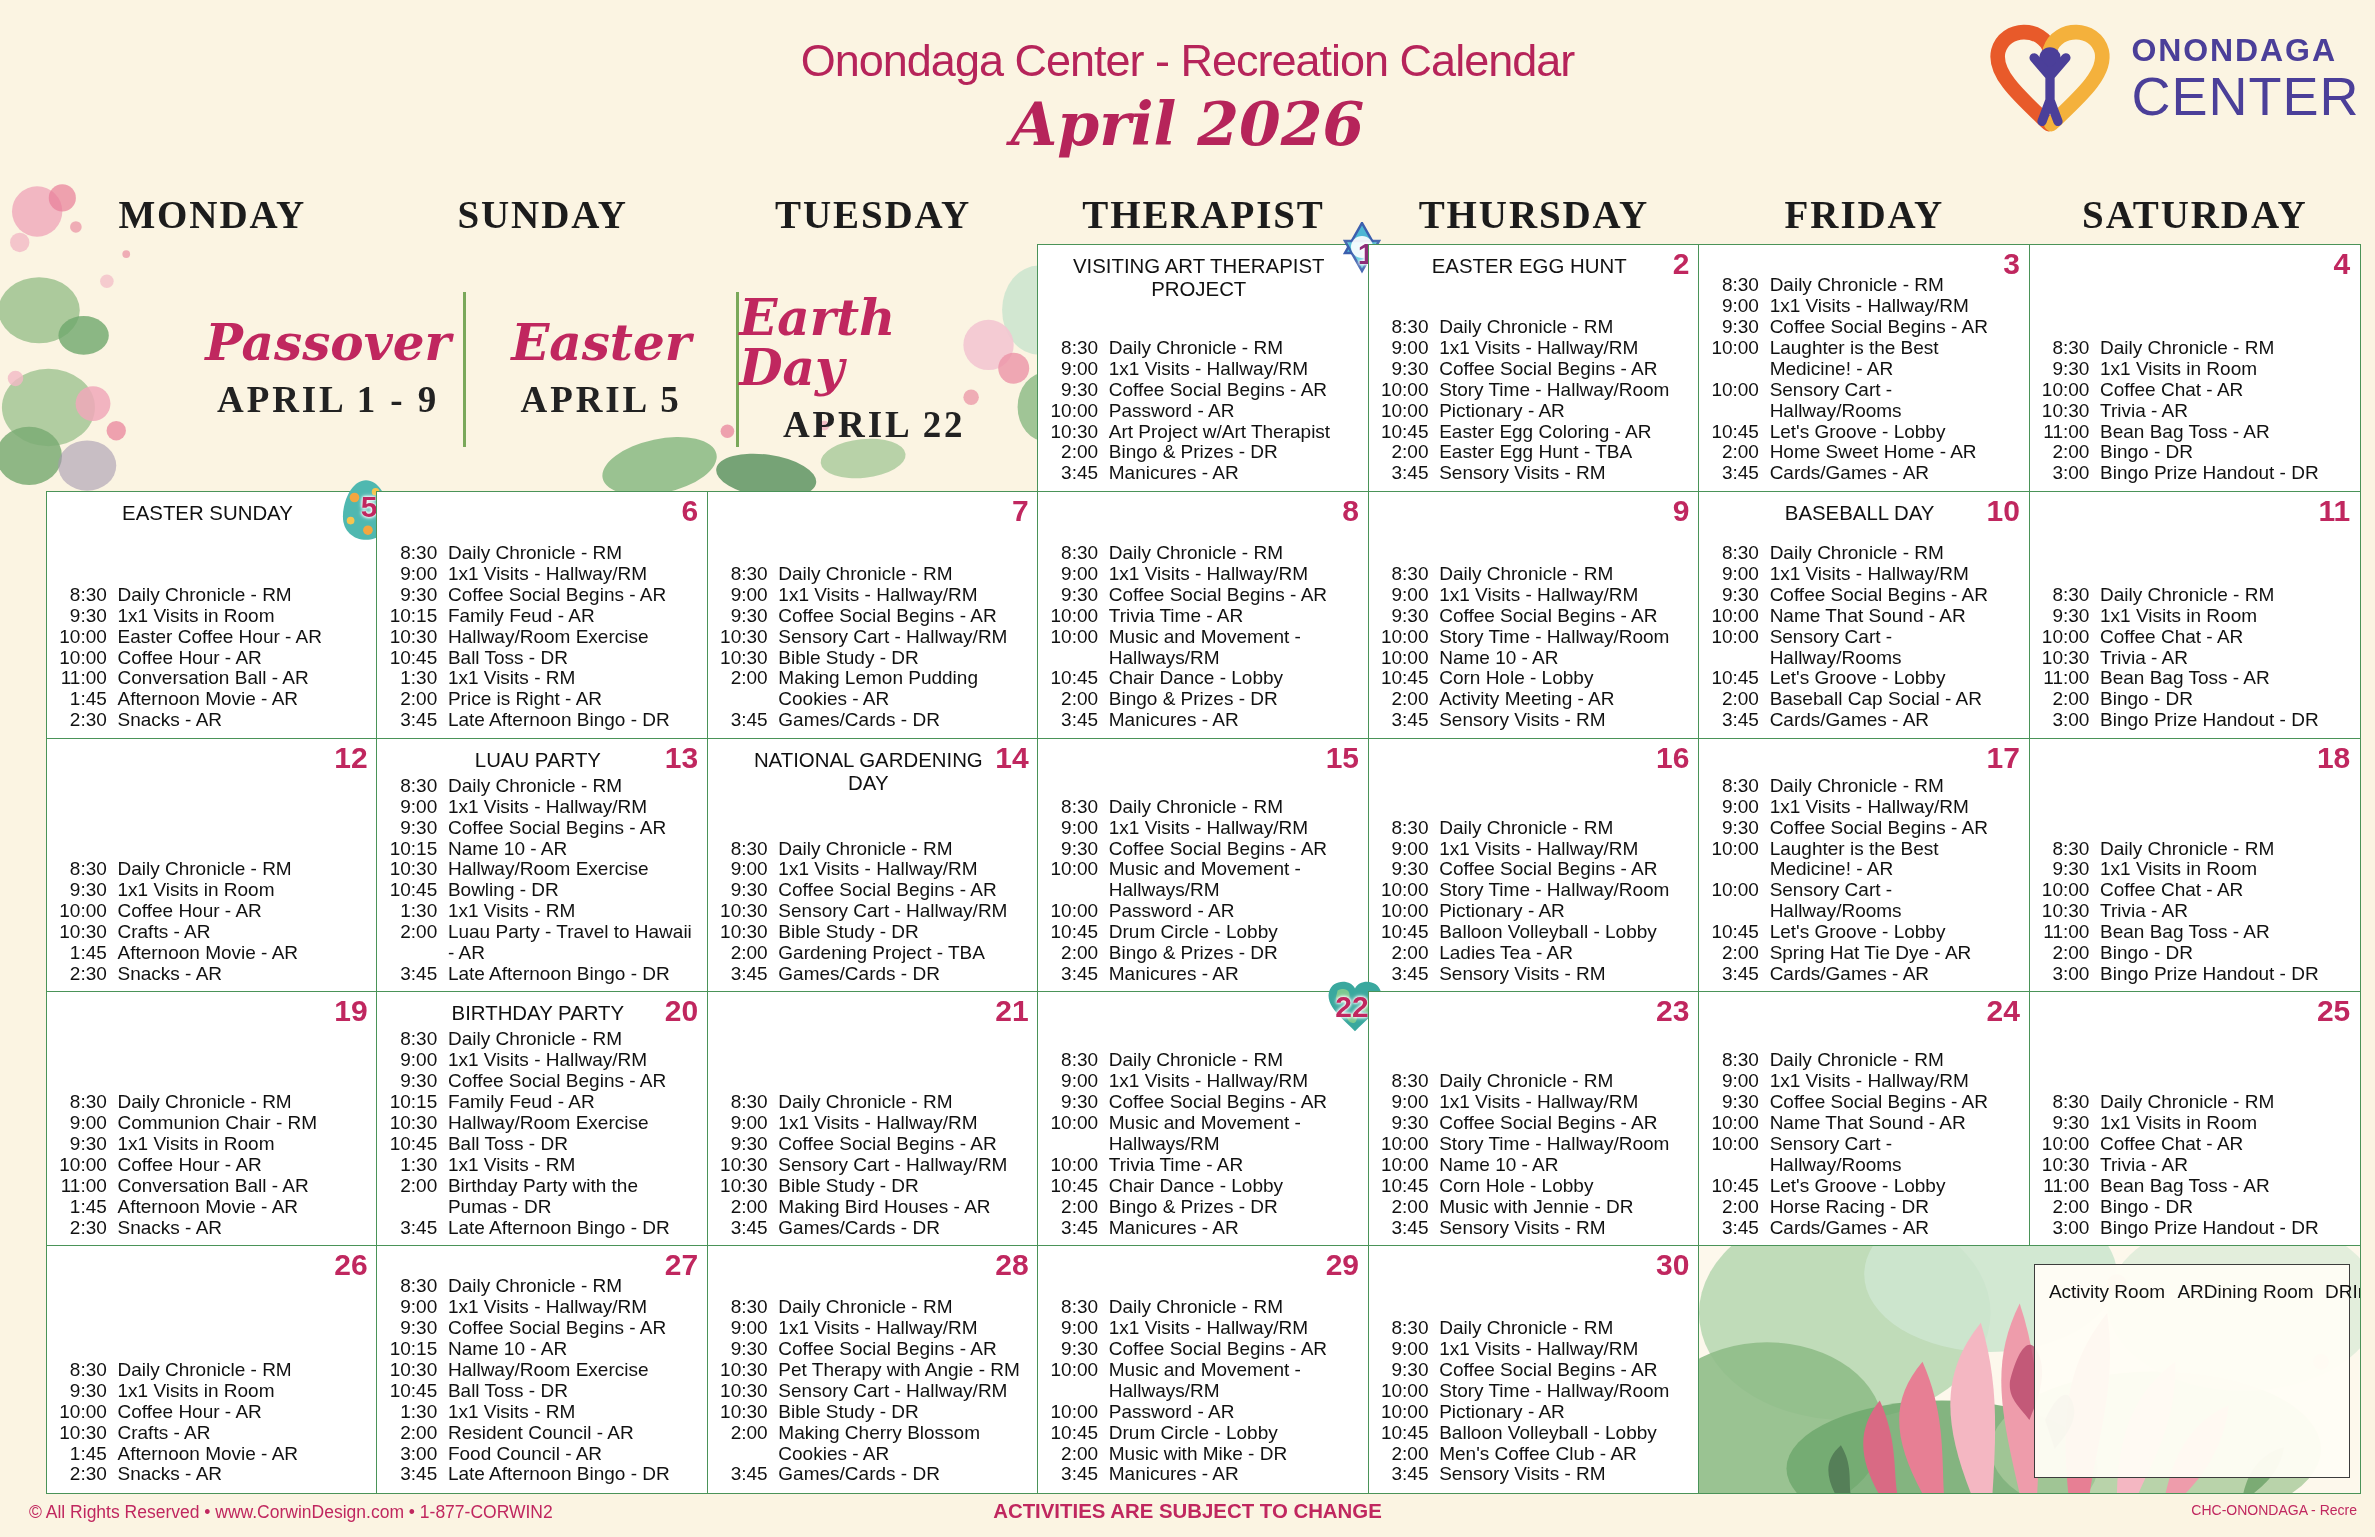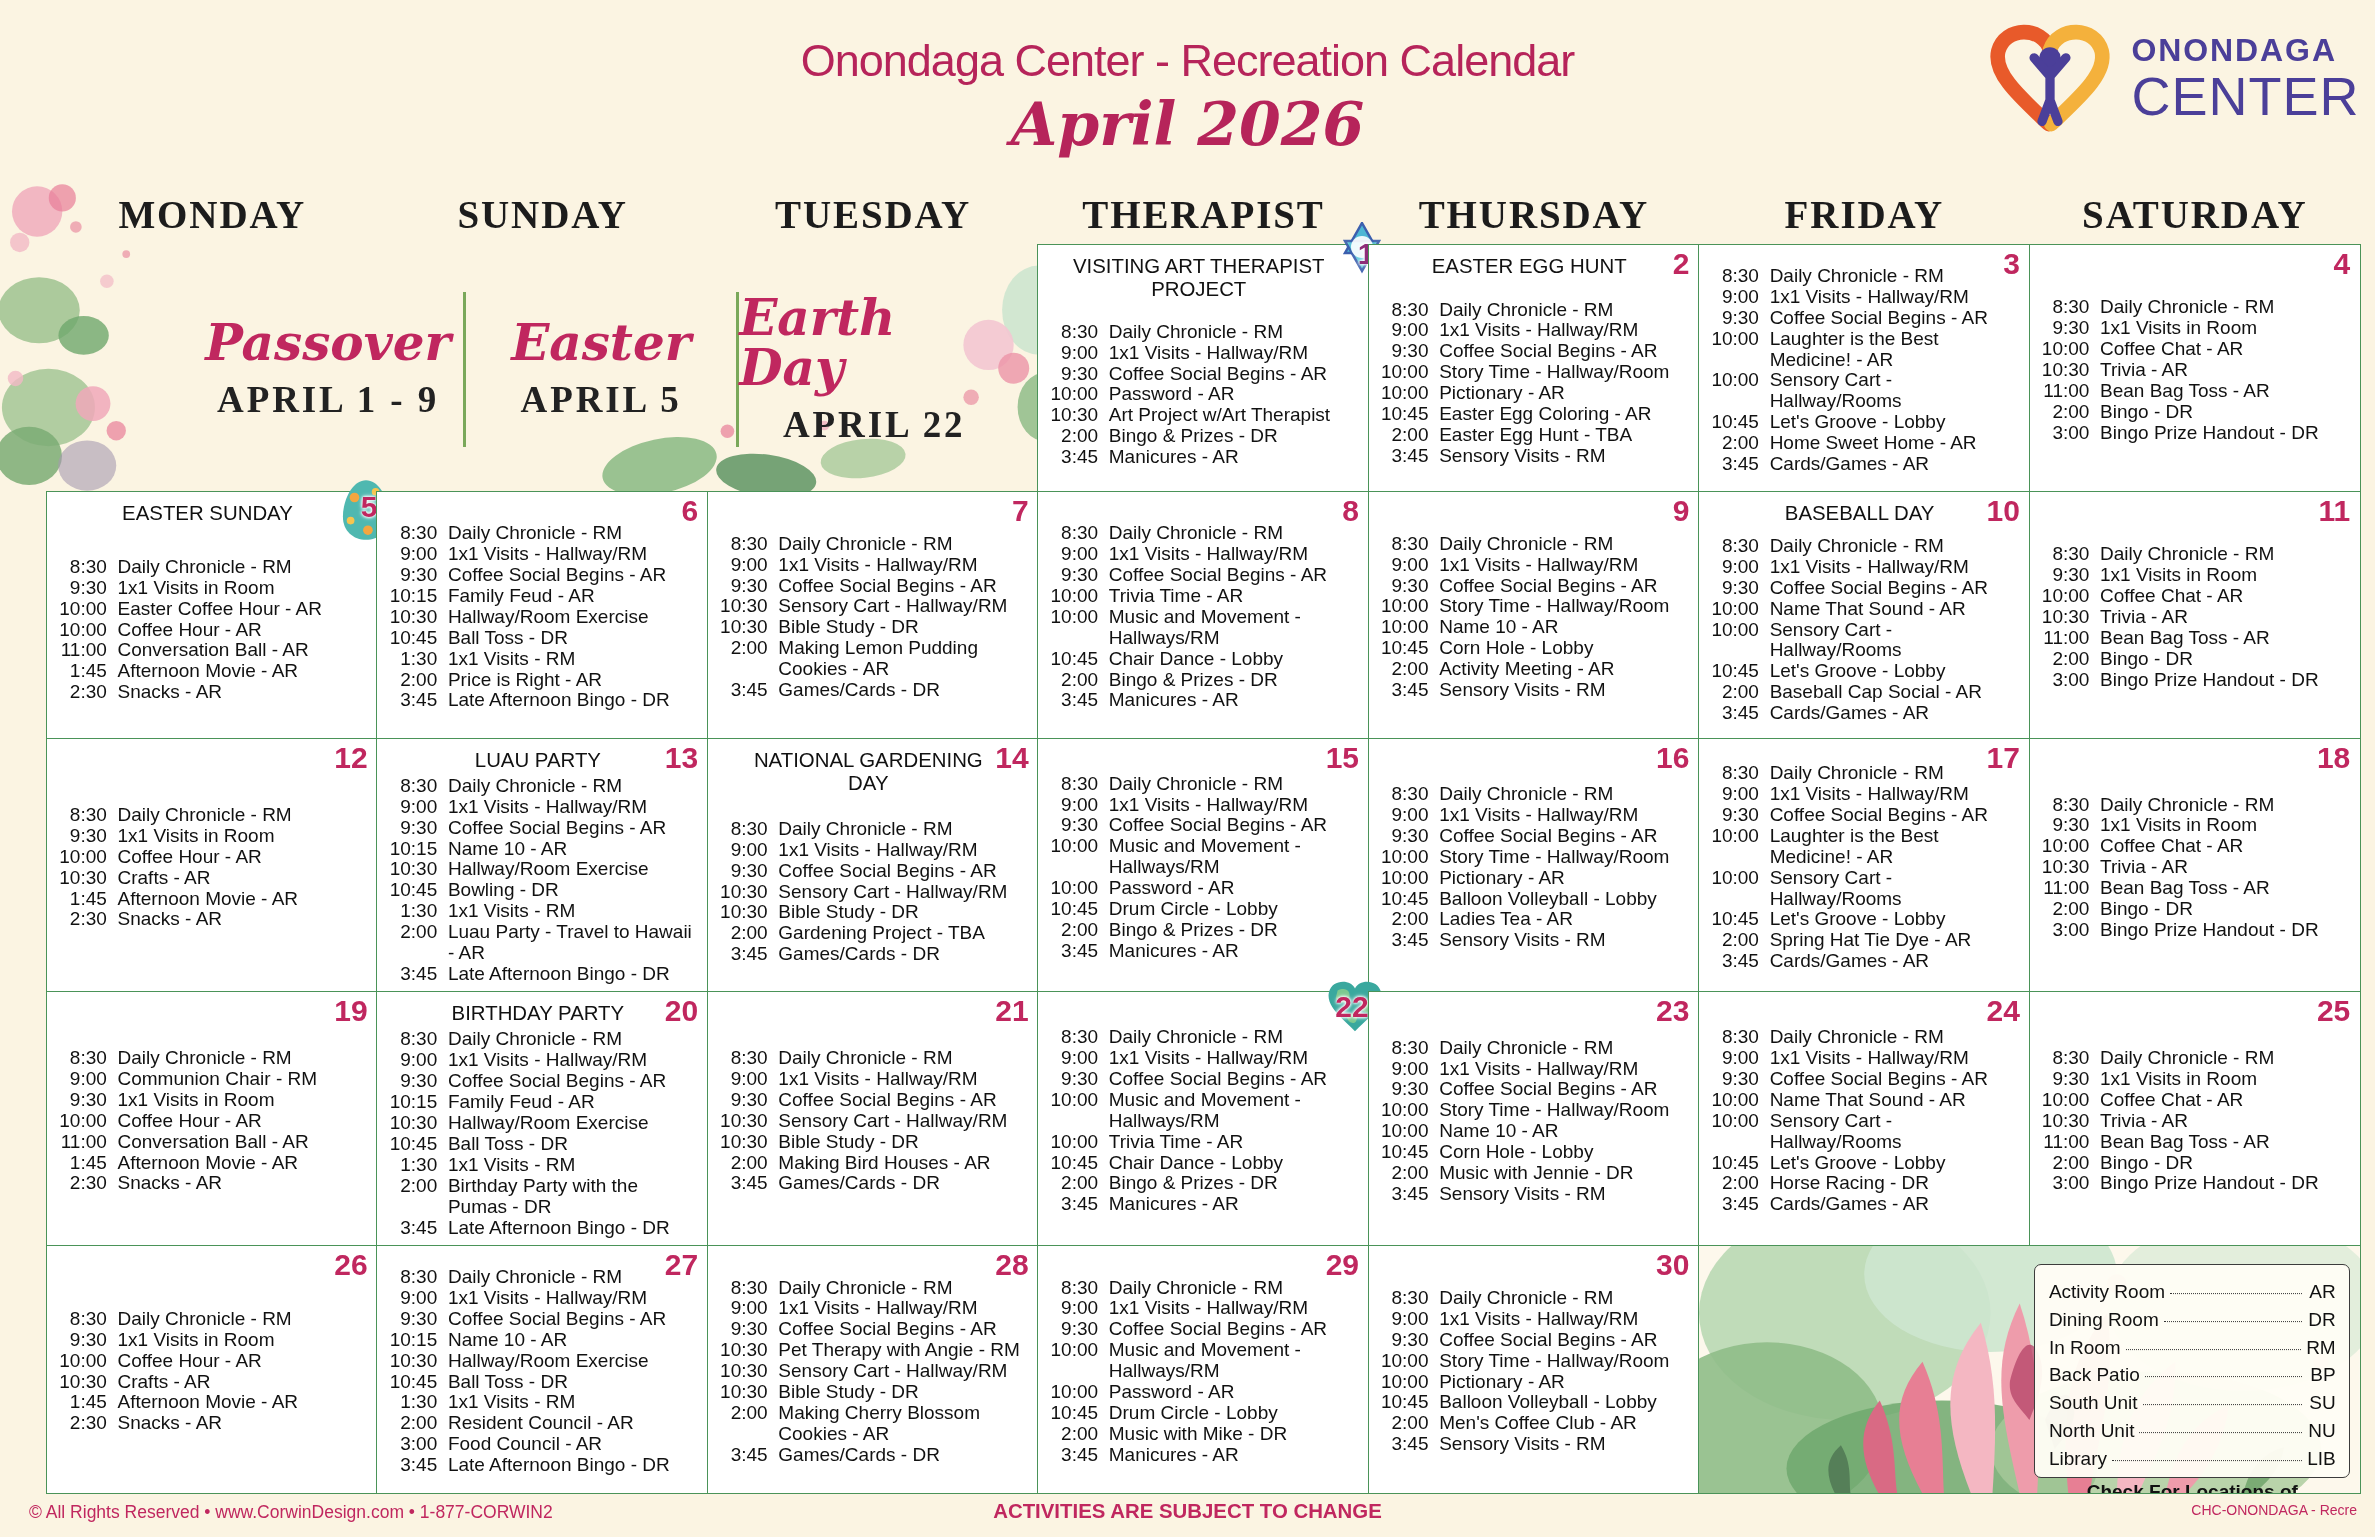--- a/index.html
+++ b/index.html
@@ -45,21 +45,21 @@
   }
   .cell-inner { position:relative; display:flex; flex-direction:column; height:100%; padding:7.8px 7.8px 5.8px 5.8px; }
   .day-num {
     position:absolute; top:3.9px; right:9.7px; z-index:6;
     font-weight:bold; font-size:30px; color:#c0275f; line-height:1;
   }
   .day-title {
     text-align:center; font-size:20.4px; letter-spacing:0; color:#111;
     margin:1.9px 25px 0 17.5px; line-height:1.15; flex:none;
   }
-  .events { flex:1; display:flex; flex-direction:column; justify-content:center; padding:3.9px 0 1.9px 0; min-height:0; }
+  .events { flex:1; display:flex; flex-direction:column; justify-content:flex-end; padding:3.9px 0 1.9px 0; min-height:0; }
   .ev { display:flex; align-items:flex-start; font-size:19px; line-height:1.1; }
   .ev .t { flex:none; width:54px; text-align:right; }
   .ev .a { margin-left:10.7px; }
   
   .day-badge { position:absolute; display:none; z-index:5; }
   .badge-star-of-david .day-badge { display:block; top:-23px; right:-25px; width:64px; height:70px; }
   .badge-easter-egg    .day-badge { display:block; top:-13.6px; right:-13.6px; width:50px; height:64px; }
   .badge-earth-heart   .day-badge { display:block; top:-15.5px; right:-17.5px; width:62px; height:58px; }
   .has-badge .day-num { top:0; right:0; text-shadow:0 0 2.9px #fff, 0 0 2.9px #fff, 0 0 4.9px #fff; }
   .badge-star-of-david .day-num { top:-5.8px; right:-5.8px; color:#8e2d79; }
@@ -77,22 +77,22 @@
   .h-date {
     font-family:"Liberation Serif", serif; font-weight:bold; font-size:37px;
     letter-spacing:2.9px; color:#222; margin-top:9.7px;
   }
   .h-sep { width:2.9px; background:#7aa85a; margin:9.7px 0; }
   
   #flower-zone { grid-column:6/8; grid-row:5; position:relative; background:#fff; border:1.9px solid #4a9358; margin:-1px; overflow:hidden; z-index:1; }
   #flower-zone svg.flower { position:absolute; inset:0; width:100%; height:100%; }
   #legend-box {
     position:absolute; top:17.5px; right:9.7px; width:316px; bottom:15.5px;
-    background:rgba(255,253,245,0.96); border:1.9px solid #3c3c3c; border-radius:7px;
-    padding:13.6px 13.6px 7.8px 13.6px; display:flex; flex-direction:column; z-index:3;
+    background:rgba(255,253,245,0.96); border:1.9px solid #3c3c3c; border-radius:0;
+    padding:13.6px 13.6px 7.8px 13.6px; display:flex; flex-direction:row; z-index:3;
   }
   .leg-row { display:flex; align-items:baseline; font-size:19px; margin:2.9px 0; }
   .leg-label { white-space:nowrap; }
   .leg-dots { flex:1; border-bottom:1.9px dotted #333; margin:0 4.9px; transform:translateY(-3.9px); }
   .leg-code { flex:none; min-width:29px; text-align:right; }
   #legend-note { margin-top:7.8px; text-align:center; font-weight:bold; font-size:19px; line-height:1.25; }
   
   .wc { position:absolute; z-index:0; pointer-events:none; }
   
   #footer-left  { position:absolute; left:29px;  top:1502px; font-size:17.5px; color:#c0275f; }

